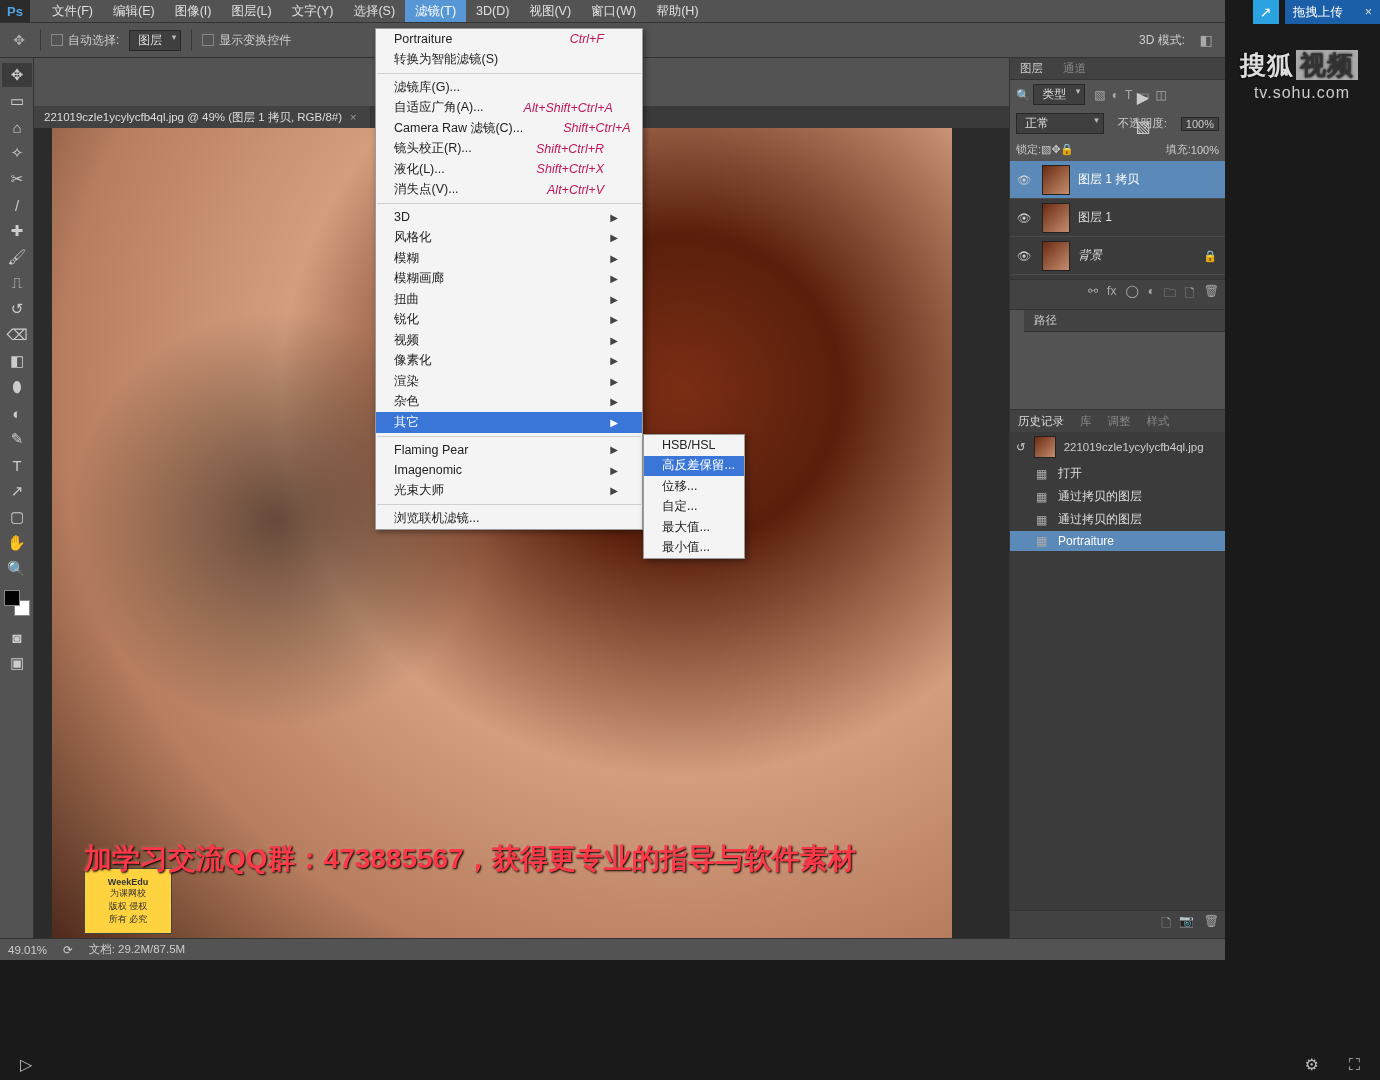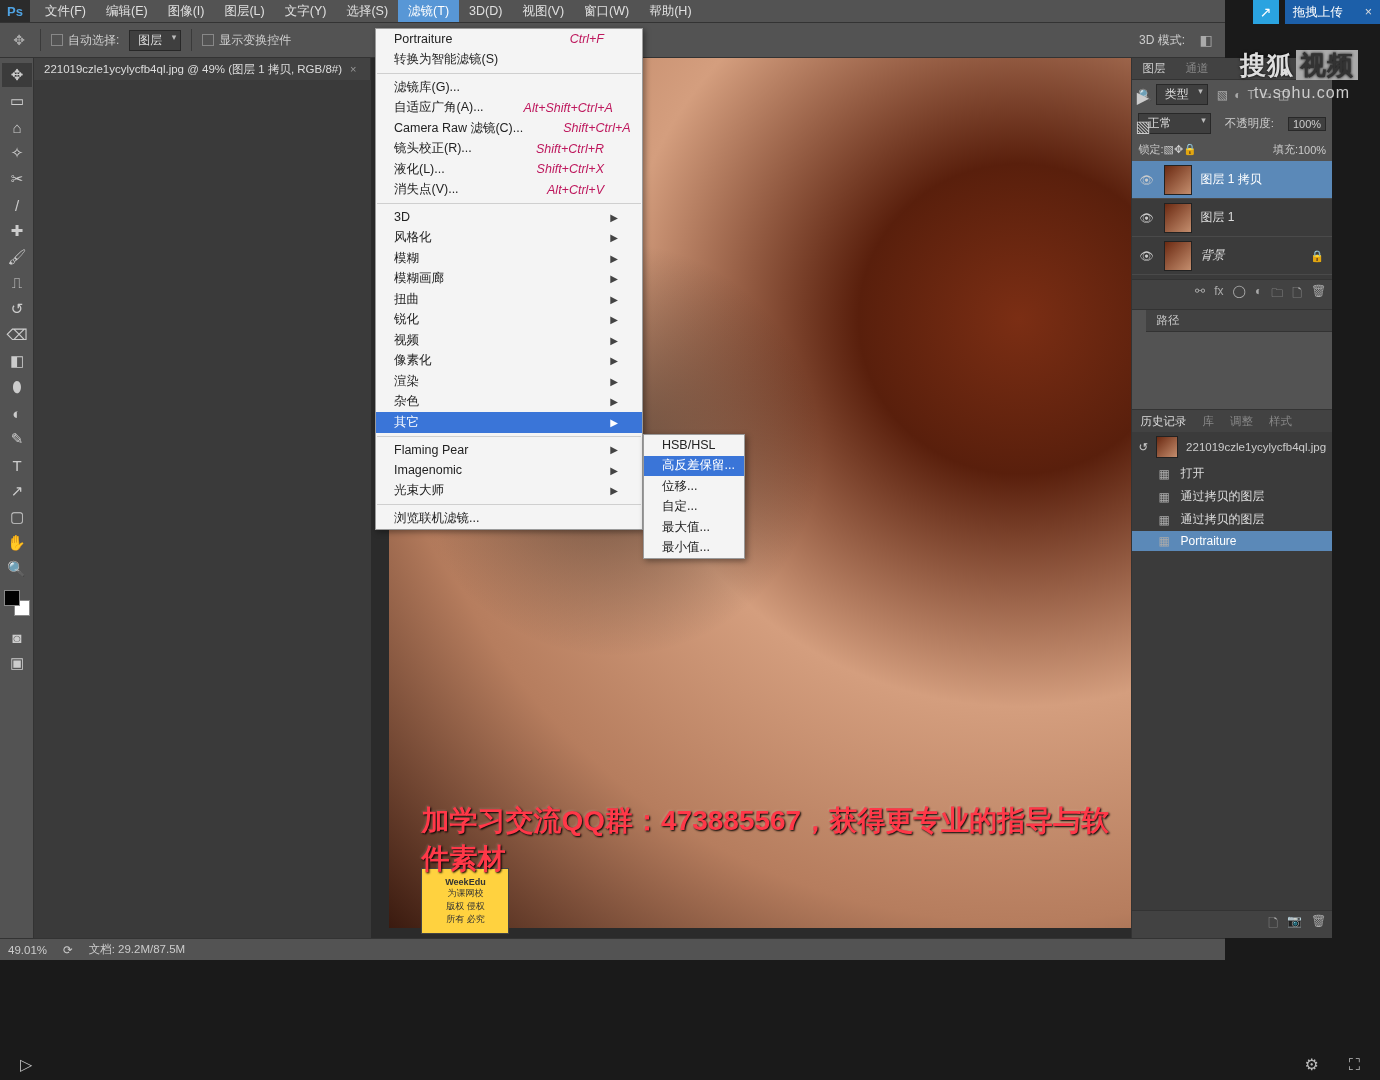--- a/index.html
+++ b/index.html
@@ -1,38 +1,38 @@
 <!DOCTYPE html>
 <html><head>
 <meta charset="utf-8">
 <style>
 * { margin: 0; padding: 0; box-sizing: border-box; font-family: "Microsoft YaHei", Arial, sans-serif; }
 body { background: #1a1a1a; overflow: hidden; width: 1380px; height: 1080px; position: relative; }
 .ps-window { position: relative; width: 1225px; height: 960px; background: #535353; top: 0; left: 0; }
 .menubar { background: #535353; height: 22px; display: flex; align-items: center; font-size: 12.5px; color: #e0e0e0; }
-.menubar .logo { width: 30px; height: 22px; background: #2b2b2b; color: #4fa3e3; display: flex; align-items: center; justify-content: center; font-weight: bold; font-size: 13px; margin-right: 5px; }
+.menubar .logo { width: 30px; height: 22px; background: #2b2b2b; color: #4fa3e3; display: flex; align-items: center; justify-content: center; font-weight: bold; font-size: 13px; margin-right: 12px; }
 .menuitem { padding: 0 10px; height: 22px; display: flex; align-items: center; cursor: default; }
 .menuitem.active { background: #5897d6; color: #fff; }
 .optionsbar { background: #535353; height: 36px; border-top: 1px solid #333; border-bottom: 1px solid #333; display: flex; align-items: center; padding: 0 8px; font-size: 12px; color: #ccc; gap: 10px; }
 .autosel { display: flex; align-items: center; gap: 5px; }
 .chk { width: 12px; height: 12px; border: 1px solid #888; background: #535353; display: inline-block; }
 .dd { background: #3f3f3f; border: 1px solid #282828; padding: 1px 18px 1px 8px; color: #ddd; position: relative; font-size: 12px; }
 .dd::after { content:"▾"; position: absolute; right: 4px; font-size: 9px; color: #bbb; }
 .vsep { width: 1px; height: 22px; background: #3a3a3a; }
 .icbtn { width: 22px; height: 22px; display: flex; align-items: center; justify-content: center; color: #aaa; font-size: 14px; }
 
 .work { position: relative; display: flex; height: calc(100% - 58px - 22px); }
 .toolbox { width: 34px; background: #535353; border-right: 1px solid #333; display: flex; flex-direction: column; padding-top: 4px; }
 .tool { width: 30px; height: 24px; display: flex; align-items: center; justify-content: center; color: #ccc; font-size: 15px; margin: 1px 2px; }
 .tool.active { background: #3b3b3b; }
 .swatch { margin: 8px 4px; position: relative; width: 26px; height: 26px; }
 .swatch .fg { width: 16px; height: 16px; background: #000; border: 1px solid #888; position: absolute; top: 0; left: 0; }
 .swatch .bg { width: 16px; height: 16px; background: #fff; border: 1px solid #888; position: absolute; bottom: 0; right: 0; }
 
-.docarea { flex: 1; background: #f9a8d4; display: flex; position: relative; }
+.docarea { flex: 1; background: #f9a8d4; display: flex; flex-direction: column; position: relative; margin-top: 48px; }
 .doctab { height: 22px; background: #424242; display: inline-flex; align-items: center; padding: 0 14px 0 10px; color: #ddd; font-size: 11.5px; border-right: 1px solid #333; }
 .doctab .x { margin-left: 8px; font-size: 11px; color: #999; }
 .canvas { flex: 1; background: #2b2b2b; position: relative; overflow: hidden; }
 .face { margin: 0 0 0 18px; width: 900px; height: 870px; background: radial-gradient(ellipse at 70% 30%, #7b2e14 0%, #591f0c 18%, #d49e7e 45%, #b67d5e 70%, #3a1a0f 100%); position: relative; }
 .face .shade { position: absolute; inset:0; background: radial-gradient(circle at 25% 45%, rgba(30,20,15,.6) 0%, transparent 25%); }
 .eyelabel { position: absolute; bottom: 4px; left: 50px; width: 88px; height: 66px; background: #ffd23f; border: 1px solid #444; font-size: 9px; color: #333; display: flex; flex-direction: column; align-items: center; justify-content: center; }
 .eyelabel .t1 { font-weight:bold; }
 .subtitle { position: absolute; bottom: 60px; left: 50px; right: 10px; text-align: left; font-size: 28px; font-weight: bold; color: #ff3848; text-shadow: 1px 1px 2px #000,-1px -1px 2px #fff2; }
 
 .panelstack { width: 216px; background: #535353; border-left: 1px solid #333; display: flex; flex-direction: column; color: #ccc; font-size: 11.5px; }

